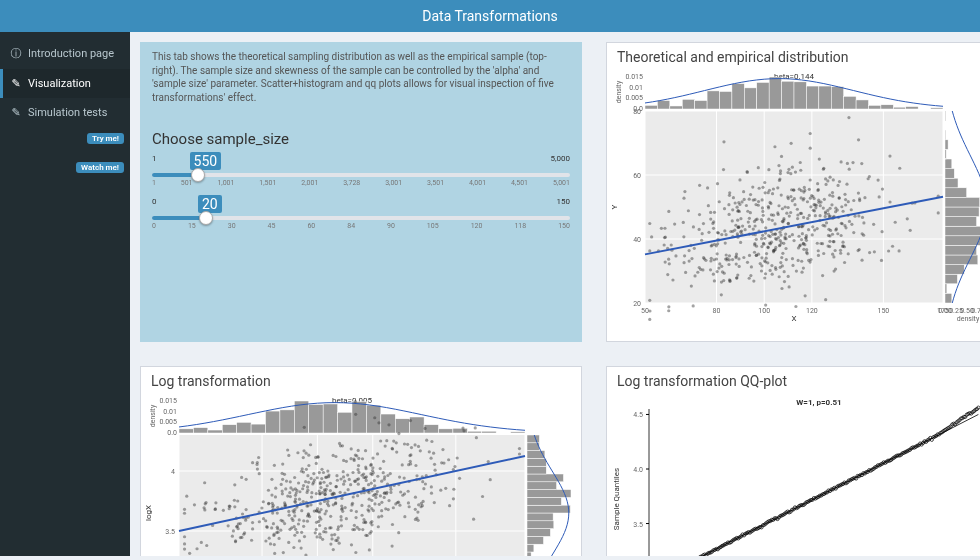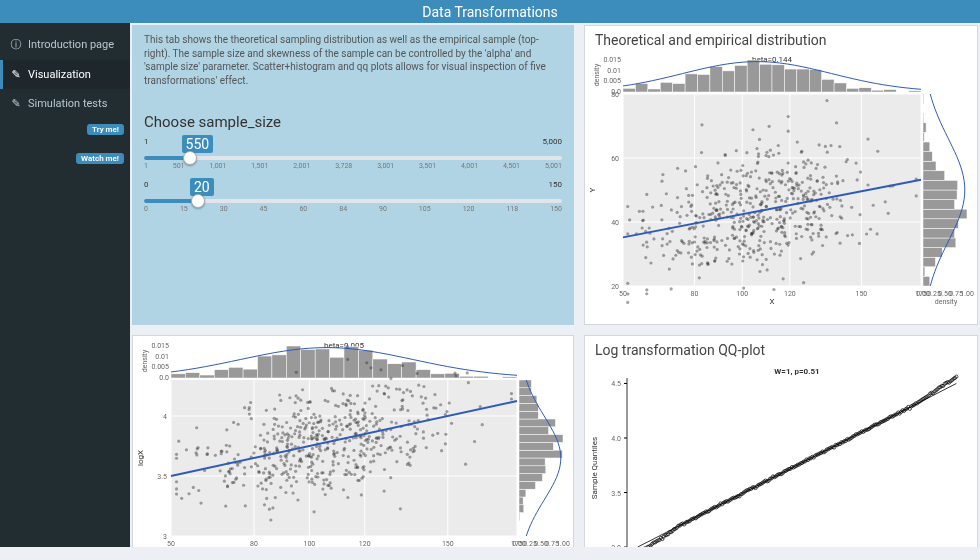--- a/index.html
+++ b/index.html
@@ -1,26 +1,26 @@
 <!DOCTYPE html>
 <html><head>
 <meta charset="utf-8">
 <style>
 * { box-sizing: border-box; margin: 0; padding: 0; }
 body { font-family: -apple-system, "Segoe UI", Roboto, "Helvetica Neue", Arial, sans-serif; background: #ecf0f5; color: #333; width: 980px; height: 560px; overflow: hidden; }
-.topbar { background: #3c8dbc; color: #fff; height: 23px; display: flex; align-items: center; justify-content: center; font-size: 14px; }
+.topbar { background: #3c8dbc; color: #fff; height: 32px; display: flex; align-items: center; justify-content: center; font-size: 14px; }
 .main { display: flex; height: calc(100% - 36px); }
 .sidebar { width: 130px; background: #222d32; color: #b8c7ce; font-size: 11px; padding-top: 6px; flex-shrink: 0; }
 .sidebar .item { display: flex; align-items: center; padding: 8px 10px; gap: 6px; cursor: pointer; position: relative; }
 .sidebar .item.active { background: #1e282c; color: #fff; border-left: 3px solid #3c8dbc; padding-left: 7px; }
 .sidebar .item span.icon { width: 12px; display: inline-flex; justify-content: center; }
 .sidebar .badge { position: absolute; right: 6px; top: 24px; font-size: 8px; padding: 1px 5px; border-radius: 3px; color: #fff; font-weight: 600; margin-top: 40px; }
 .badge.try { background: #3c8dbc; }
 .badge.watch { background: #3c8dbc; }
-.content { flex: 1; display: grid; grid-template-columns: 1fr 1fr; grid-template-rows: 300px 1fr; gap: 10px; padding: 2px; overflow: hidden; }
+.content { flex: 1; display: grid; grid-template-columns: 1fr 1fr; grid-template-rows: 300px 1fr; gap: 24px; padding: 10px; overflow: hidden; }
 .panel { background: #fff; border: 1px solid #d2d6de; display: flex; flex-direction: column; }
 .panel.controls { background: #b0d4e3; border: none; padding: 8px 12px; }
 .desc { font-size: 10px; color: #555; line-height: 1.35; margin-bottom: 10px; }
 .ctrl-label { font-size: 15px; font-weight: 400; color: #333; margin: 16px 0 6px; }
 .slider-wrap { position: relative; margin-bottom: 10px; }
 .slider-labels { display: flex; justify-content: space-between; font-size: 8px; color: #333; }
 .slider-val { position: absolute; top: -2px; background: #3c8dbc; color: #fff; font-size: 14px; padding: 1px 4px; border-radius: 2px; }
 .slider-track { height: 4px; background: #e1e4e9; margin: 10px 0 2px; position: relative; border-radius: 2px; }
 .slider-fill { position: absolute; left: 0; top: 0; bottom: 0; background: #3c8dbc; border-radius: 2px; }
 .slider-thumb { position: absolute; top: 50%; width: 14px; height: 14px; background: #fff; border: 1px solid #aaa; border-radius: 50%; transform: translate(-50%, -50%); box-shadow: 0 1px 2px rgba(0,0,0,0.3); }
@@ -755,20 +755,21 @@
             <circle cx="195.39766747358274" cy="166.6411519471012" r="1.6" class="pt"></circle>
             <circle cx="167.3229697145896" cy="183.03385217731406" r="1.6" class="pt"></circle>
             <circle cx="107.09340187408782" cy="192.7260409238959" r="1.6" class="pt"></circle>
             <circle cx="237.58505939769708" cy="195.50969448695352" r="1.6" class="pt"></circle>
             <line x1="38" y1="187.36" x2="336" y2="129.76" class="trend-line"></line>
           </svg>
         </div>
     </div>
 
     <div class="panel">
+      <div class="chart-title">Log transformation</div>
       <div class="chart-area">
           <svg id="chart-log" width="440" height="222">
             <rect x="38" y="44" width="346" height="156" class="plot-bg"></rect>
             <line x1="38" x2="38" y1="44" y2="200" stroke="#fff"></line>
             <text x="38" y="210" class="axis" text-anchor="middle">50</text>
             <line x1="121.03999999999999" x2="121.03999999999999" y1="44" y2="200" stroke="#fff"></line>
             <text x="121.03999999999999" y="210" class="axis" text-anchor="middle">80</text>
             <line x1="176.4" x2="176.4" y1="44" y2="200" stroke="#fff"></line>
             <text x="176.4" y="210" class="axis" text-anchor="middle">100</text>
             <line x1="231.76000000000002" x2="231.76000000000002" y1="44" y2="200" stroke="#fff"></line>

